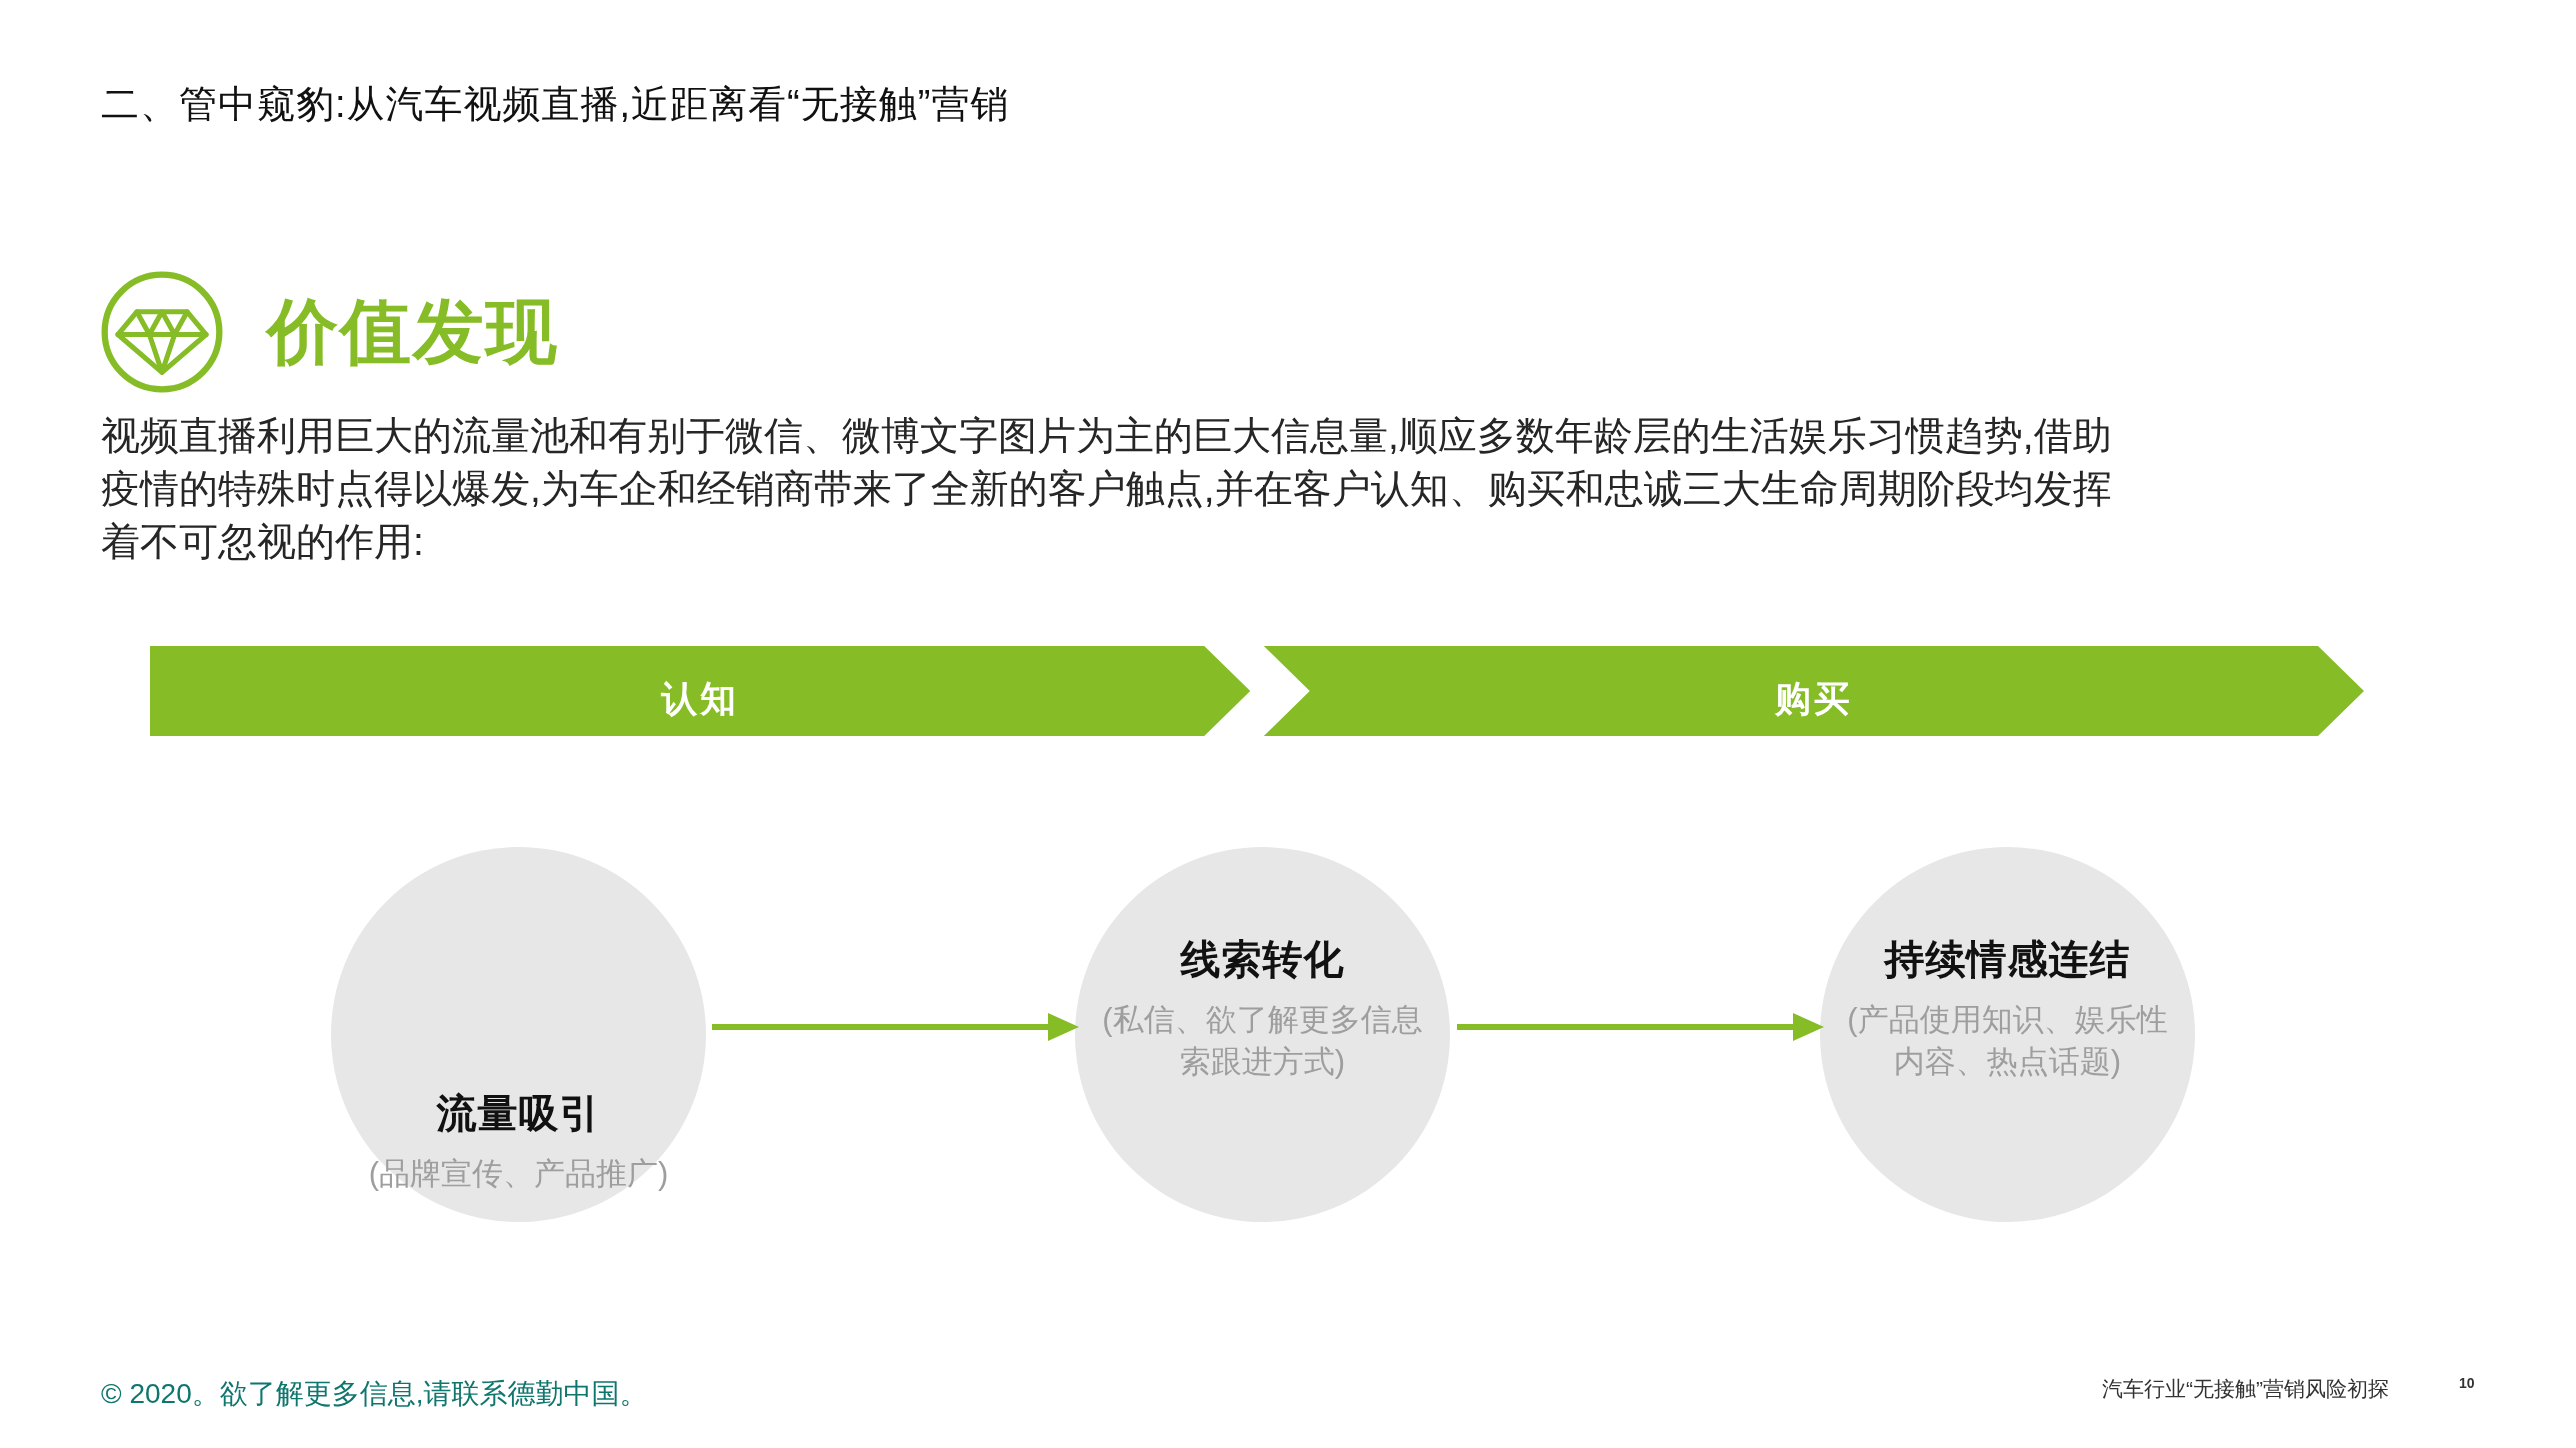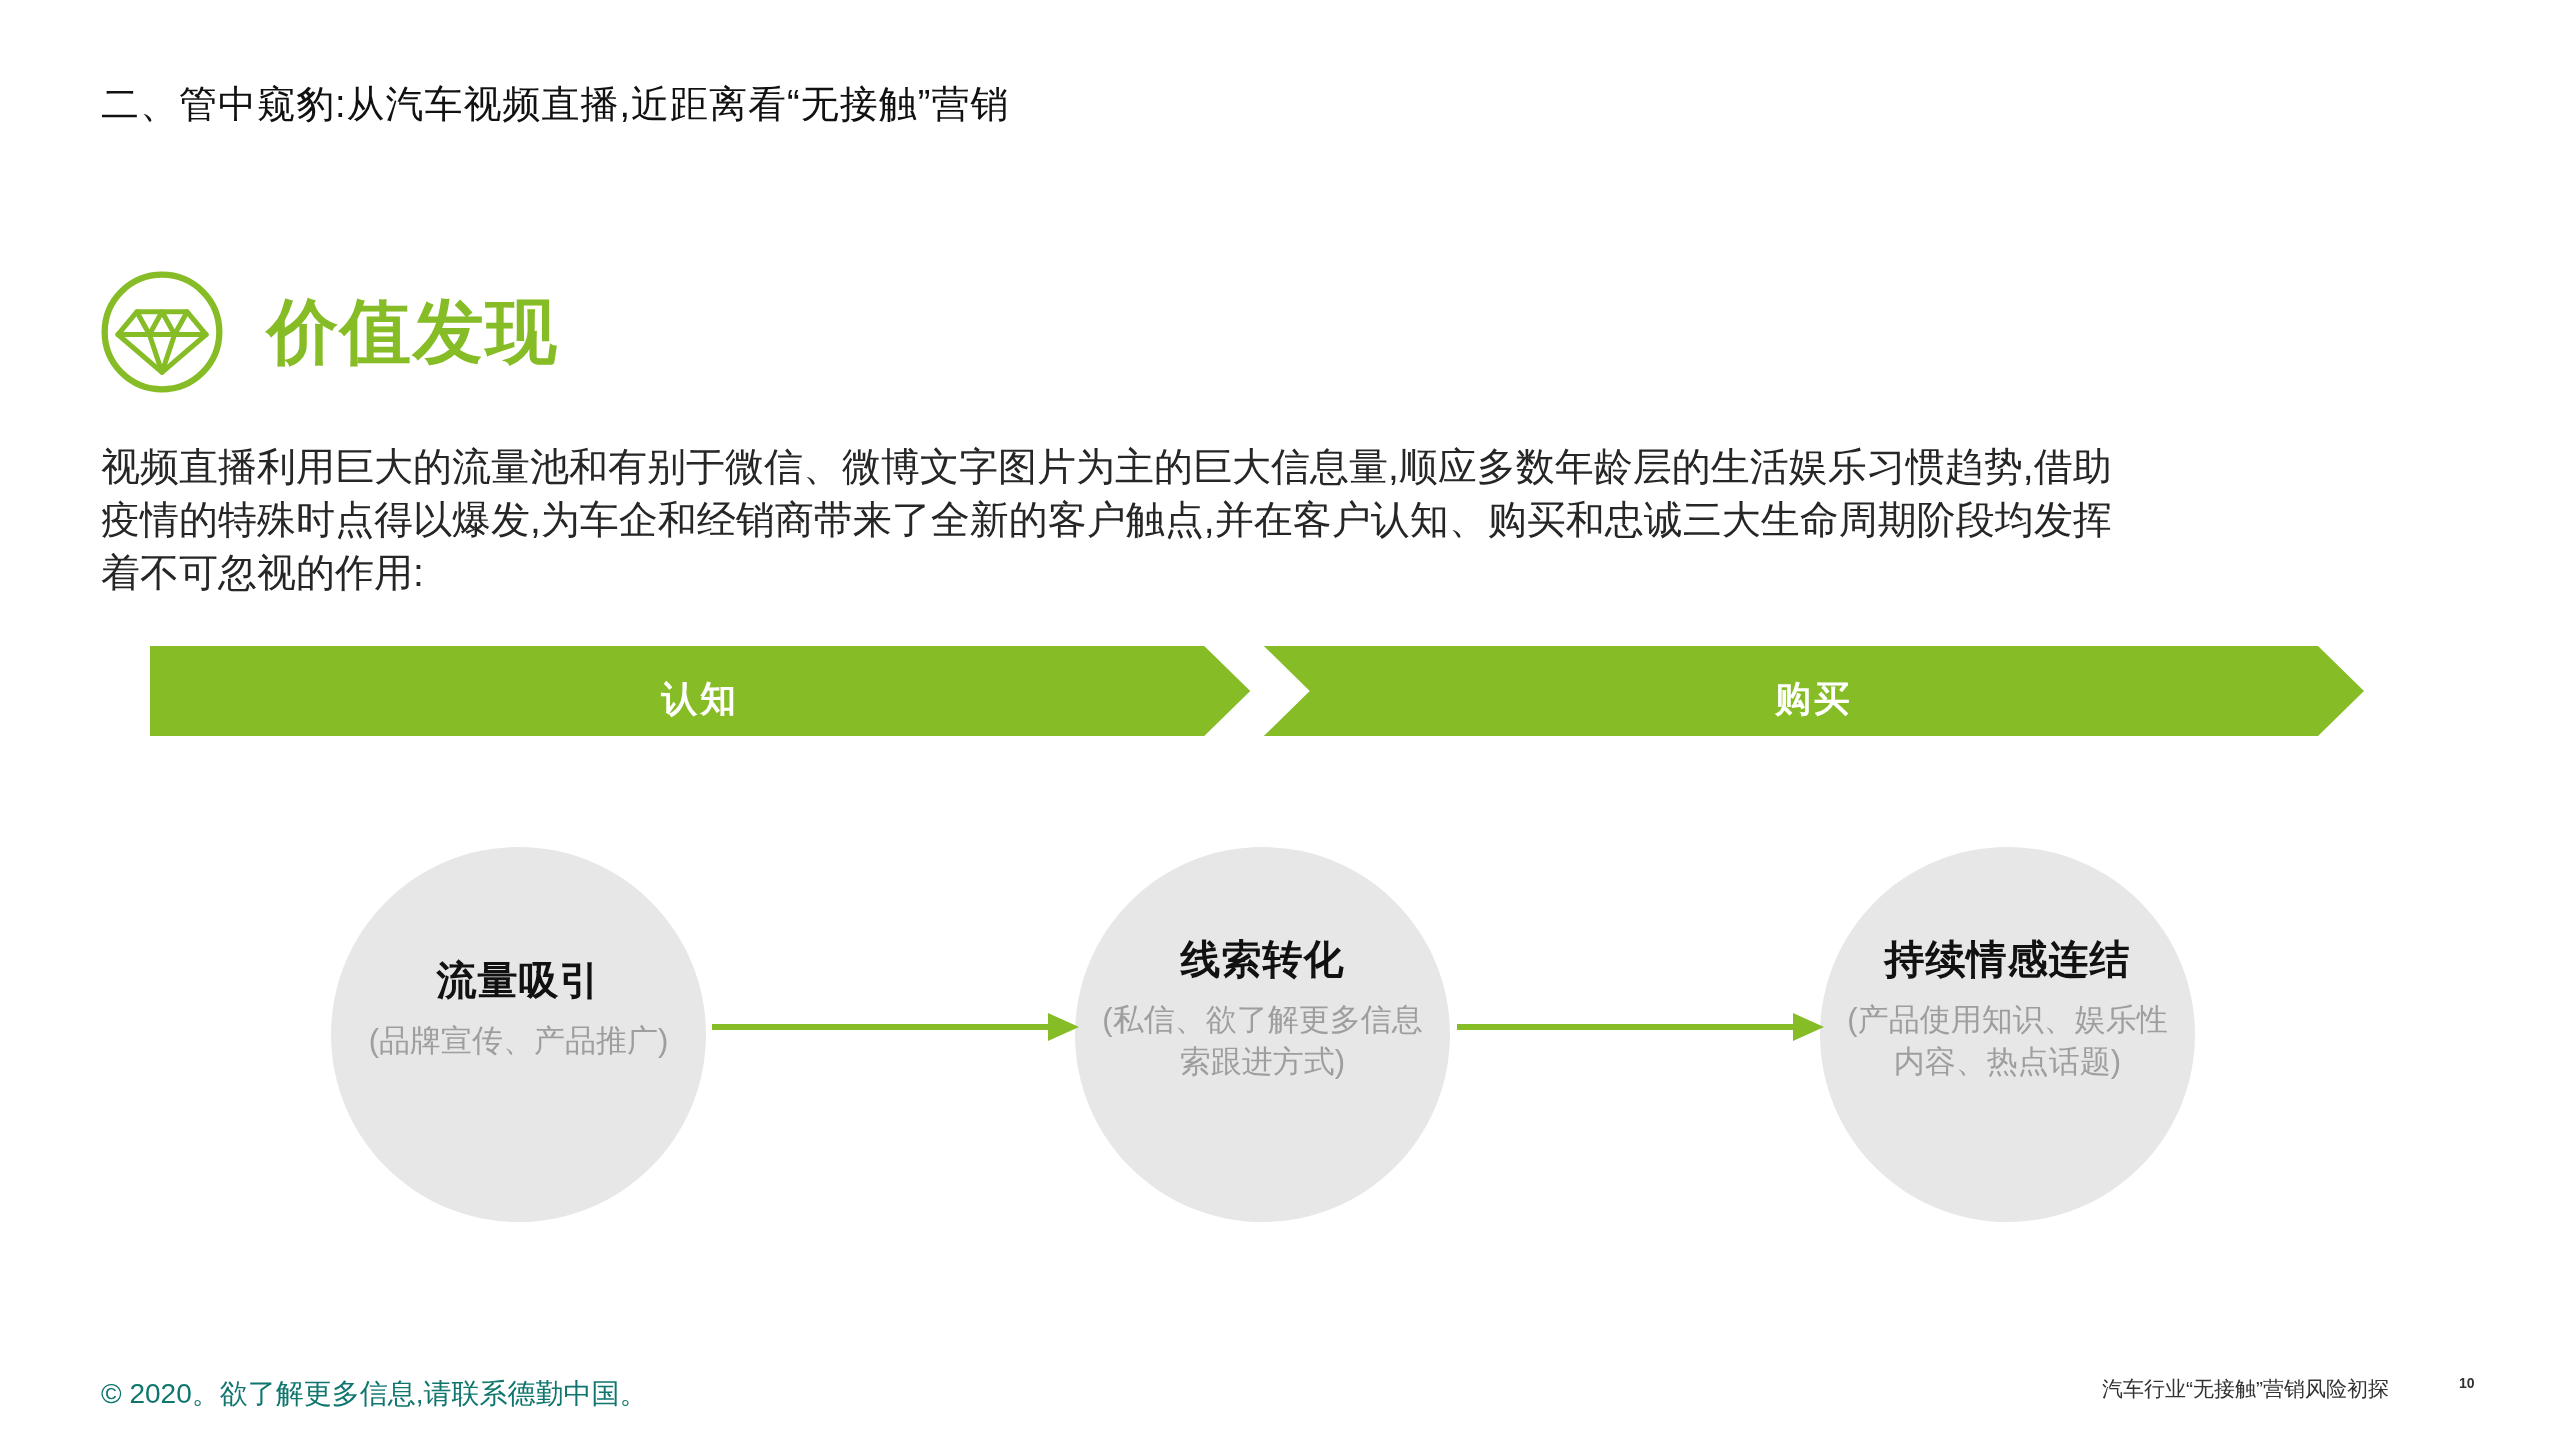--- a/index.html
+++ b/index.html
@@ -29,21 +29,21 @@
     display:flex; align-items:center; gap:42px;
   }
   .value-header svg { display:block; }
   .value-heading {
     font-size:71px; font-weight:700; color:var(--green);
     letter-spacing:1.9px; white-space:nowrap;
   }
 
   
   .intro {
-    position:absolute; left:101px; top:440px; width:2386px;
+    position:absolute; left:101px; top:409px; width:2386px;
     font-size:39px; line-height:53px; color:#262626;
   }
 
   
   .funnel {
     position:absolute; left:150px; top:646px; width:2214px; height:90px;
     display:flex; gap:13.5px;
   }
   .chevron {
     flex:1; height:100%;
@@ -59,21 +59,21 @@
   }
 
   
   .circle {
     position:absolute; top:847px; width:375px; height:375px;
     background:var(--circle-gray); border-radius:50%;
     display:flex; flex-direction:column; align-items:center; justify-content:center;
     text-align:center; padding:0 25px;
   }
   .circle .inner { transform:translateY(-27px); }
-  .circle-1 { left:331px; }
+  .circle-1 { left:331px;justify-content:flex-end; }
   .circle-2 { left:1075px; }
   .circle-3 { left:1820px; }
   .circle .c-title {
     font-size:40px; font-weight:700; color:#111111;
     letter-spacing:1px; margin-bottom:11.6px; white-space:nowrap;
   }
   .circle .c-sub {
     font-size:31px; color:var(--sub-gray); line-height:42px;
   }
 

